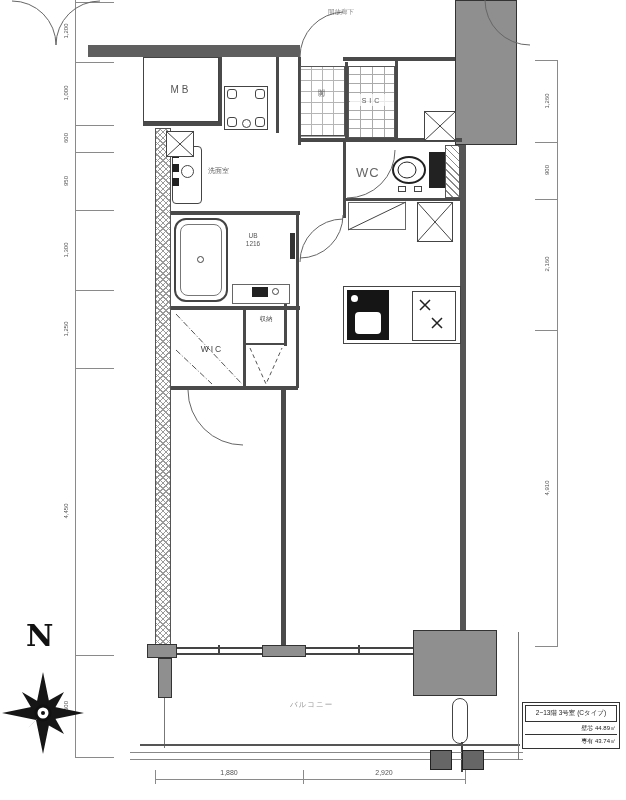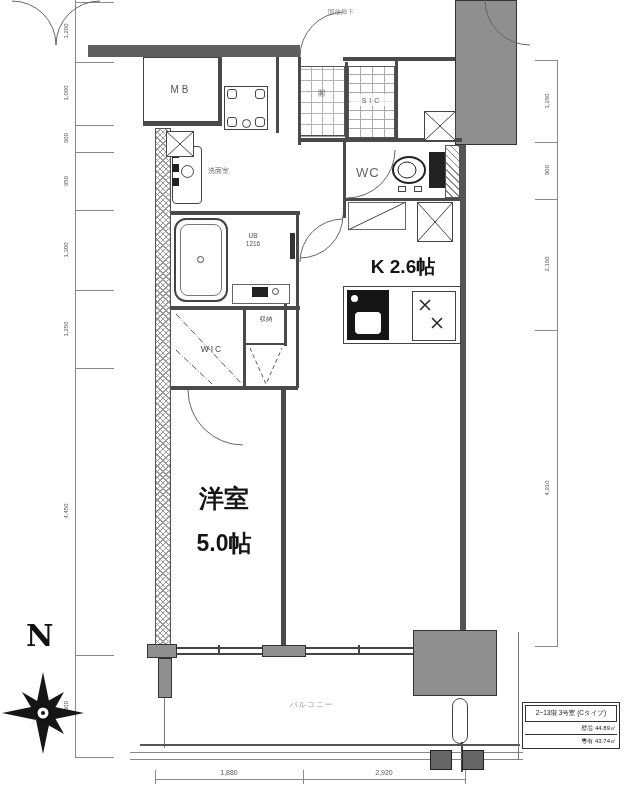--- a/index.html
+++ b/index.html
@@ -140,31 +140,28 @@
       <span><span>UB</span><br><span>1216</span></span>
     </div>
   <div class="box" style="left:232px;top:284px;width:58px;height:20px;border-color:#666;"></div>
   <div class="abs" style="left:252px;top:287px;width:16px;height:10px;background:#222;"></div>
   <div class="box" style="left:272px;top:288px;width:7px;height:7px;border-radius:50%;"></div>
   <div class="abs" style="left:290px;top:233px;width:5px;height:26px;background:#333;"></div>
 
   <div class="lbl ctr" style="left:247px;top:314px;width:38px;height:10px;font-size:6.5px;">収納</div>
   <div class="lbl ctr" style="left:184px;top:343px;width:56px;height:12px;font-size:8.5px;letter-spacing:2px;color:#444;">WIC</div>
 
-  <div class="room-big" style="left:342px;top:254px;width:122px;font-size:19px;">K 2.6帖</div>
   <div class="box" style="left:348px;top:202px;width:58px;height:28px;border-color:#666;"></div>
   <div class="box" style="left:417px;top:202px;width:36px;height:40px;border-width:1.5px;"></div>
   <div class="box" style="left:343px;top:286px;width:118px;height:58px;border-width:1.5px;"></div>
   <div class="abs" style="left:347px;top:290px;width:42px;height:50px;background:#151515;"></div>
   <div class="abs" style="left:355px;top:312px;width:26px;height:22px;background:#fff;border-radius:4px;"></div>
   <div class="abs" style="left:351px;top:295px;width:7px;height:7px;background:#fff;border-radius:50%;"></div>
   <div class="box" style="left:412px;top:291px;width:44px;height:50px;border-width:1.5px;"></div>
 
-  <div class="room-big" style="left:165px;top:482px;width:118px;font-size:25px;">洋室</div>
-  <div class="room-big" style="left:165px;top:528px;width:118px;font-size:23px;">5.0帖</div>
 
   <div class="abs" style="left:177px;top:647px;width:85px;height:2px;background:#444;"></div>
   <div class="abs" style="left:177px;top:653px;width:85px;height:2px;background:#444;"></div>
   <div class="abs" style="left:306px;top:647px;width:107px;height:2px;background:#444;"></div>
   <div class="abs" style="left:306px;top:653px;width:107px;height:2px;background:#444;"></div>
   <div class="abs" style="left:218px;top:645px;width:2px;height:10px;background:#444;"></div>
   <div class="abs" style="left:358px;top:645px;width:2px;height:10px;background:#444;"></div>
   <div class="gray" style="left:147px;top:644px;width:30px;height:14px;"></div>
   <div class="gray" style="left:262px;top:645px;width:44px;height:12px;"></div>
   <div class="gray" style="left:413px;top:630px;width:84px;height:66px;"></div>

